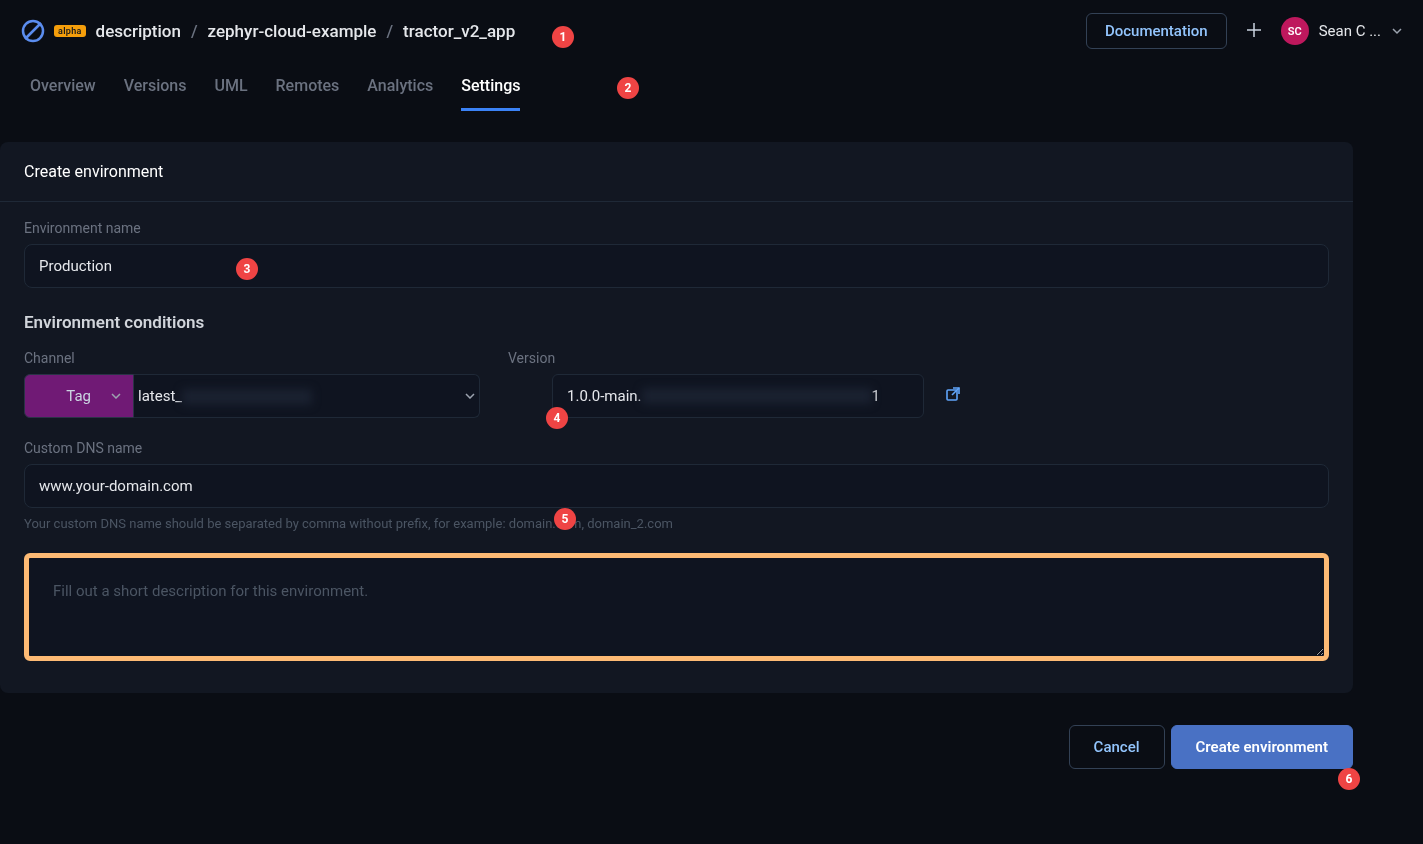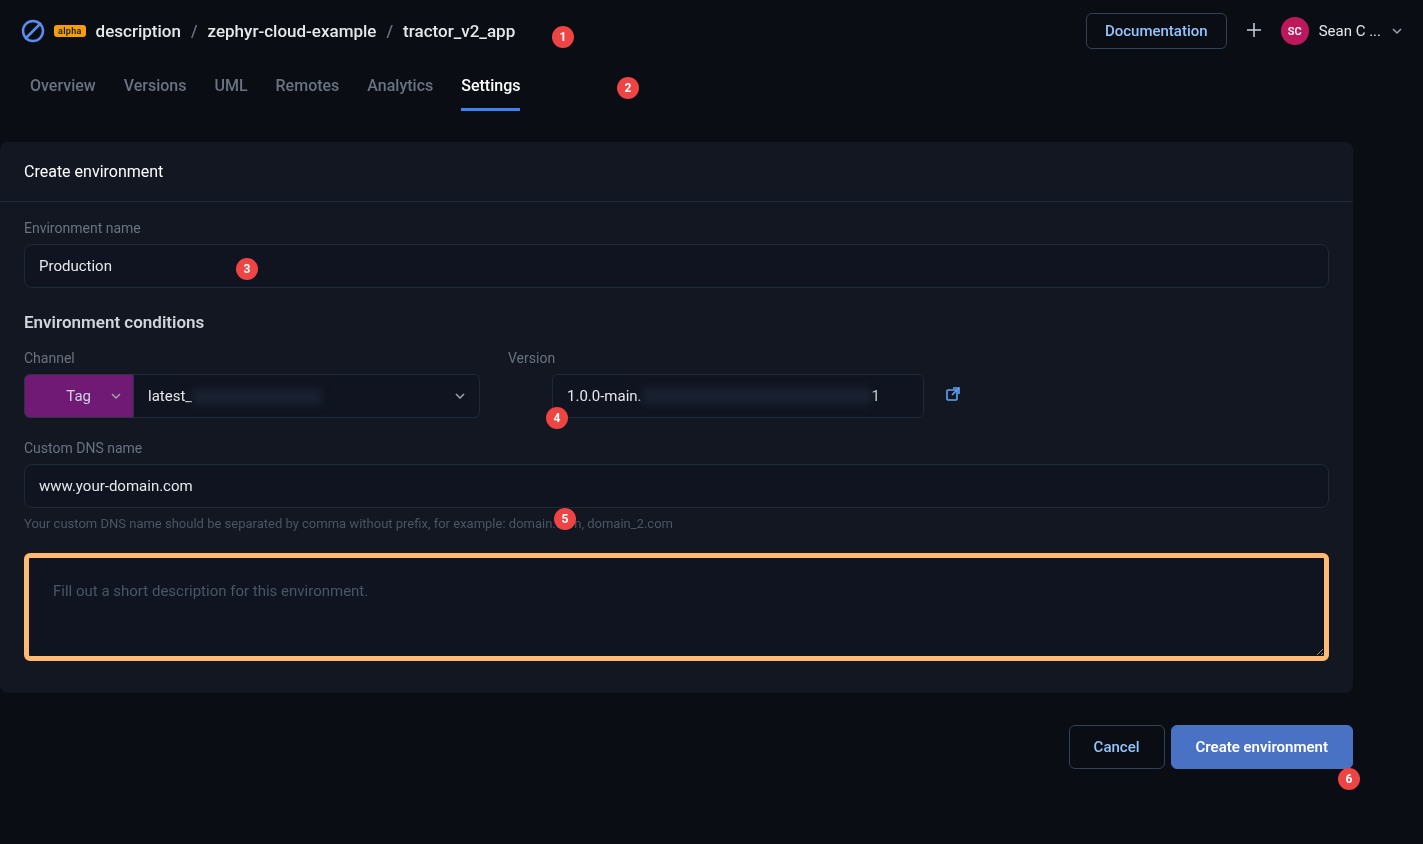--- a/index.html
+++ b/index.html
@@ -220,21 +220,21 @@
       width: 110px;
       justify-content: flex-end;
       cursor: pointer;
     }
     .latest-select {
       flex: 1;
       background: #0f1420;
       border: 1px solid #1f2937;
       border-left: none;
       border-radius: 0 6px 6px 0;
-      padding: 12px 14px;
+      padding: 12px 4px;
       font-size: 15px;
       color: #e5e7eb;
       display: flex;
       align-items: center;
       justify-content: space-between;
       cursor: pointer;
       position: relative;
     }
     .redact {
       background: #1a2130;

